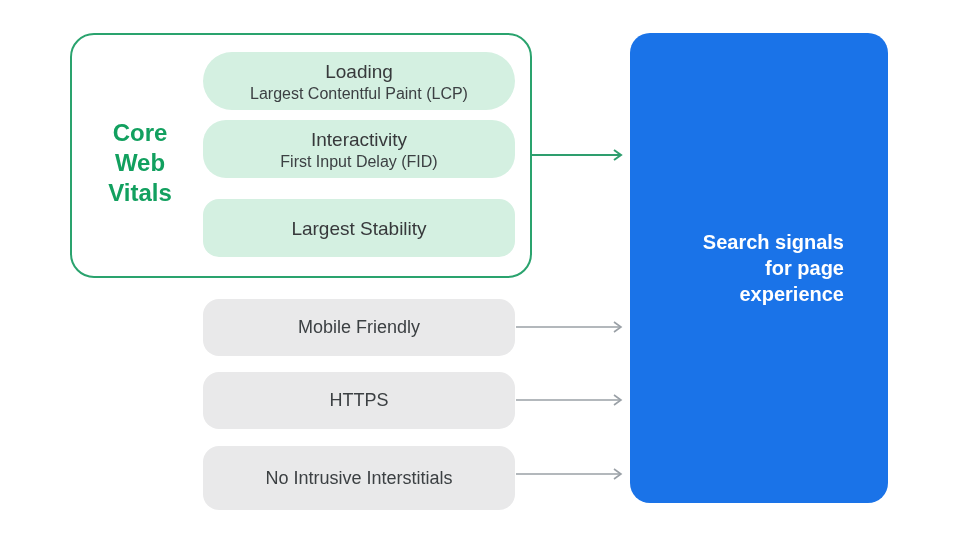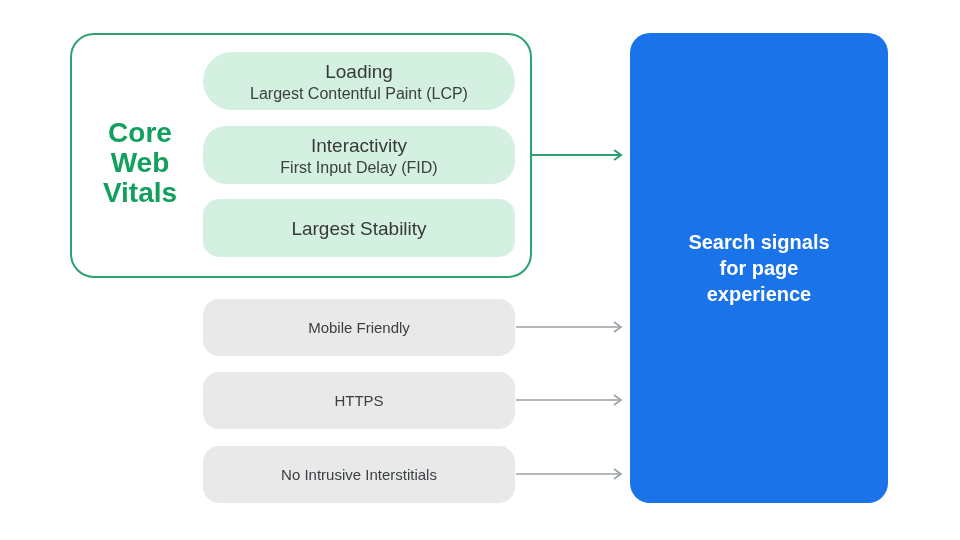--- a/index.html
+++ b/index.html
@@ -28,21 +28,21 @@
     box-sizing: border-box;
     background: #ffffff;
   }
   .core-label {
     position: absolute;
     left: 88px;
     top: 118px;
     width: 104px;
     text-align: center;
     color: #12a05f;
-    font-size: 28px;
+    font-size: 24px;
     font-weight: 700;
     line-height: 30px;
   }
 
   .pill {
     position: absolute;
     left: 203px;
     width: 312px;
     height: 58px;
     border-radius: 16px;
@@ -61,48 +61,48 @@
     font-weight: 500;
     line-height: 23px;
   }
   .pill .subtitle {
     color: #3c4043;
     font-size: 16px;
     font-weight: 400;
     margin-top: 2px;
   }
   .pill.gray .title {
-    font-size: 15px;
+    font-size: 18px;
     color: #3c4043;
   }
 
   #vital-loading   { top: 52px; border-radius: 29px; }
-  #vital-interact  { top: 126px; border-radius: 23px; }
+  #vital-interact  { top: 120px; border-radius: 23px; }
   #vital-visual    { top: 199px; }
 
   #signal-mobile   { top: 299px; height: 57px; }
   #signal-https    { top: 372px; height: 57px; justify-content: center; }
-  #signal-interst  { top: 446px; height: 57px; }
+  #signal-interst  { top: 446px; height: 64px; }
 
   
   .result-box {
     position: absolute;
     left: 630px;
     top: 33px;
     width: 258px;
     height: 470px;
     background: #1a73e8;
     border-radius: 20px;
     display: flex;
     align-items: center;
     justify-content: center;
   }
   .result-label {
     width: 170px;
-    text-align: center;
+    text-align: right;
     color: #ffffff;
     font-size: 20px;
     font-weight: 700;
     line-height: 26px;
   }
 
   .arrow {
     position: absolute;
     pointer-events: none;
   }

